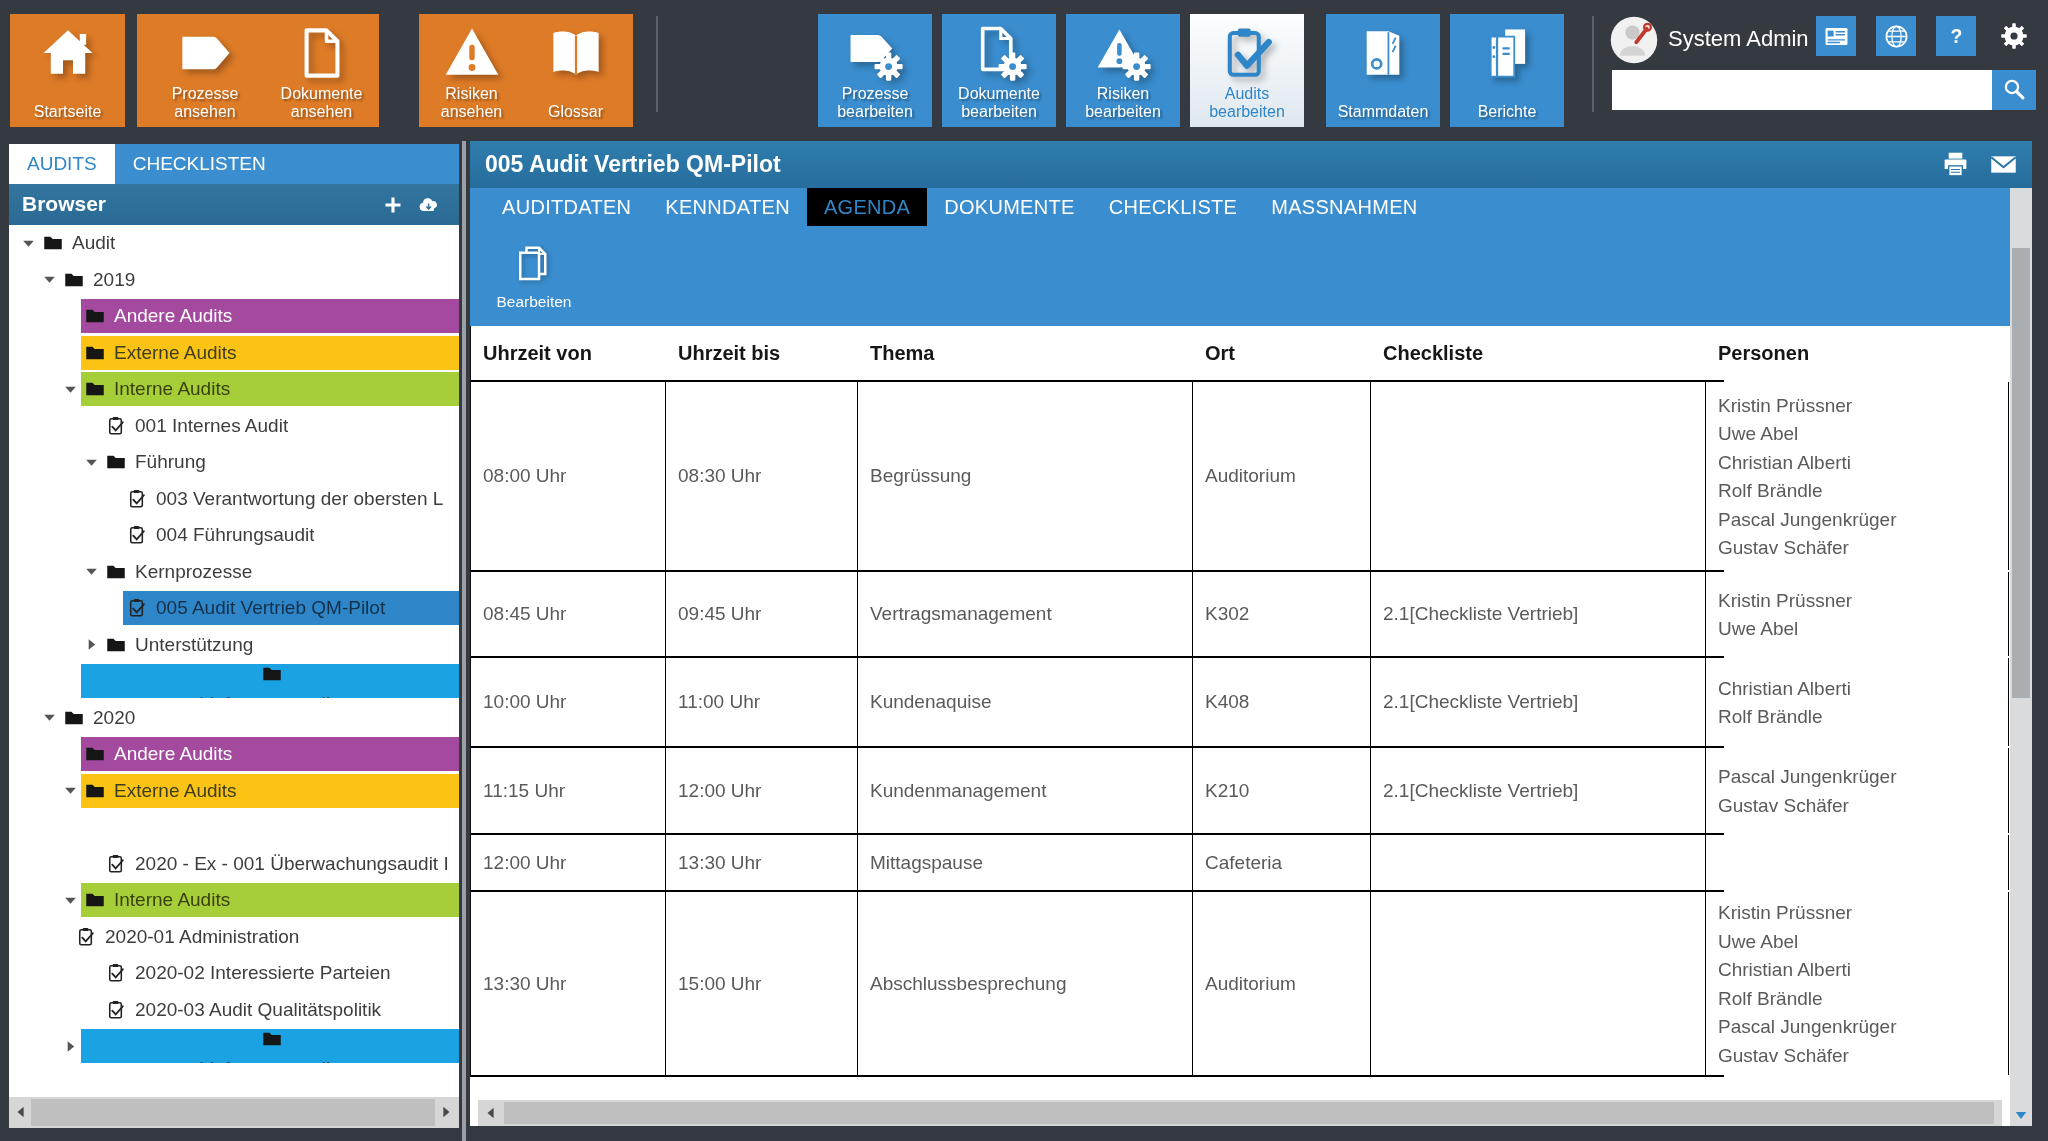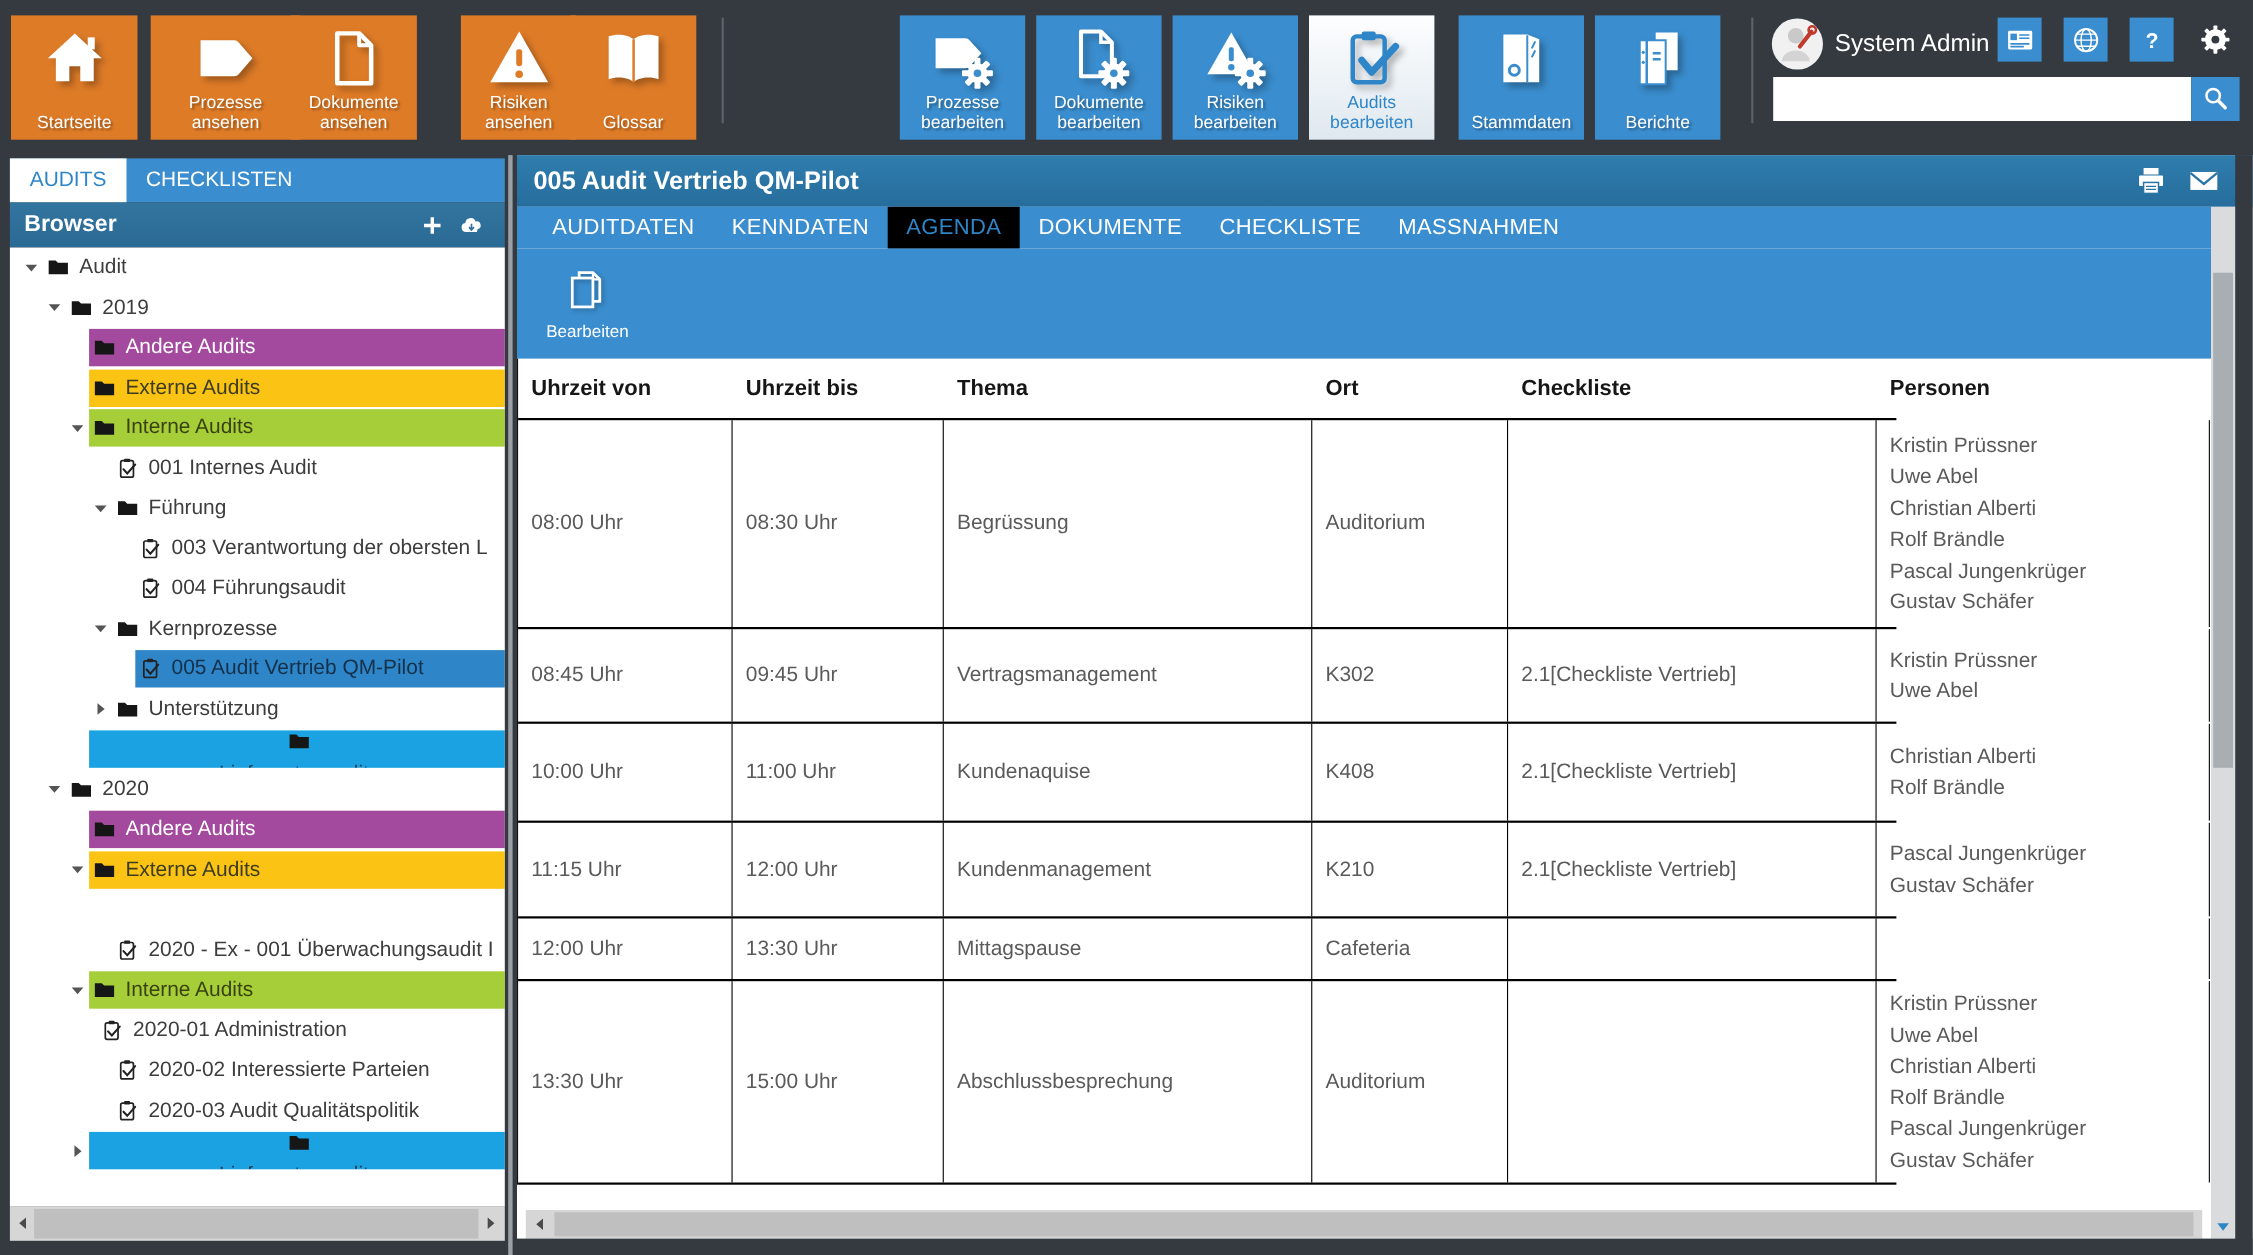--- a/index.html
+++ b/index.html
@@ -560,21 +560,21 @@
           </span>
           <span class="tbar bg-green">
             <span class="ticon folder">
               <svg viewBox="0 0 64 64" xmlns="http://www.w3.org/2000/svg">
                 <path fill="currentColor" d="M4 12 h20 l7 7 h29 v33 H4 Z"></path>
               </svg>
             </span>
             <span class="tlabel">Interne Audits</span>
           </span>
         </div>
-        <div class="trow" style="padding-left: 62px;">
+        <div class="trow" style="padding-left: 46px;">
           <span class="caret"></span>
           <span class="tbar">
             <span class="ticon audit">
               <svg viewBox="0 0 64 64" xmlns="http://www.w3.org/2000/svg">
                 <rect x="12" y="9" width="37" height="48" rx="5" fill="none" stroke="currentColor" stroke-width="5"></rect>
                 <rect x="22" y="3" width="17" height="10" rx="2" fill="currentColor"></rect>
                 <path d="M20 34 L31 46 L54 20" fill="none" stroke="currentColor" stroke-width="6" stroke-linecap="round"></path>
               </svg>
             </span>
             <span class="tlabel">2020-01 Administration</span>

